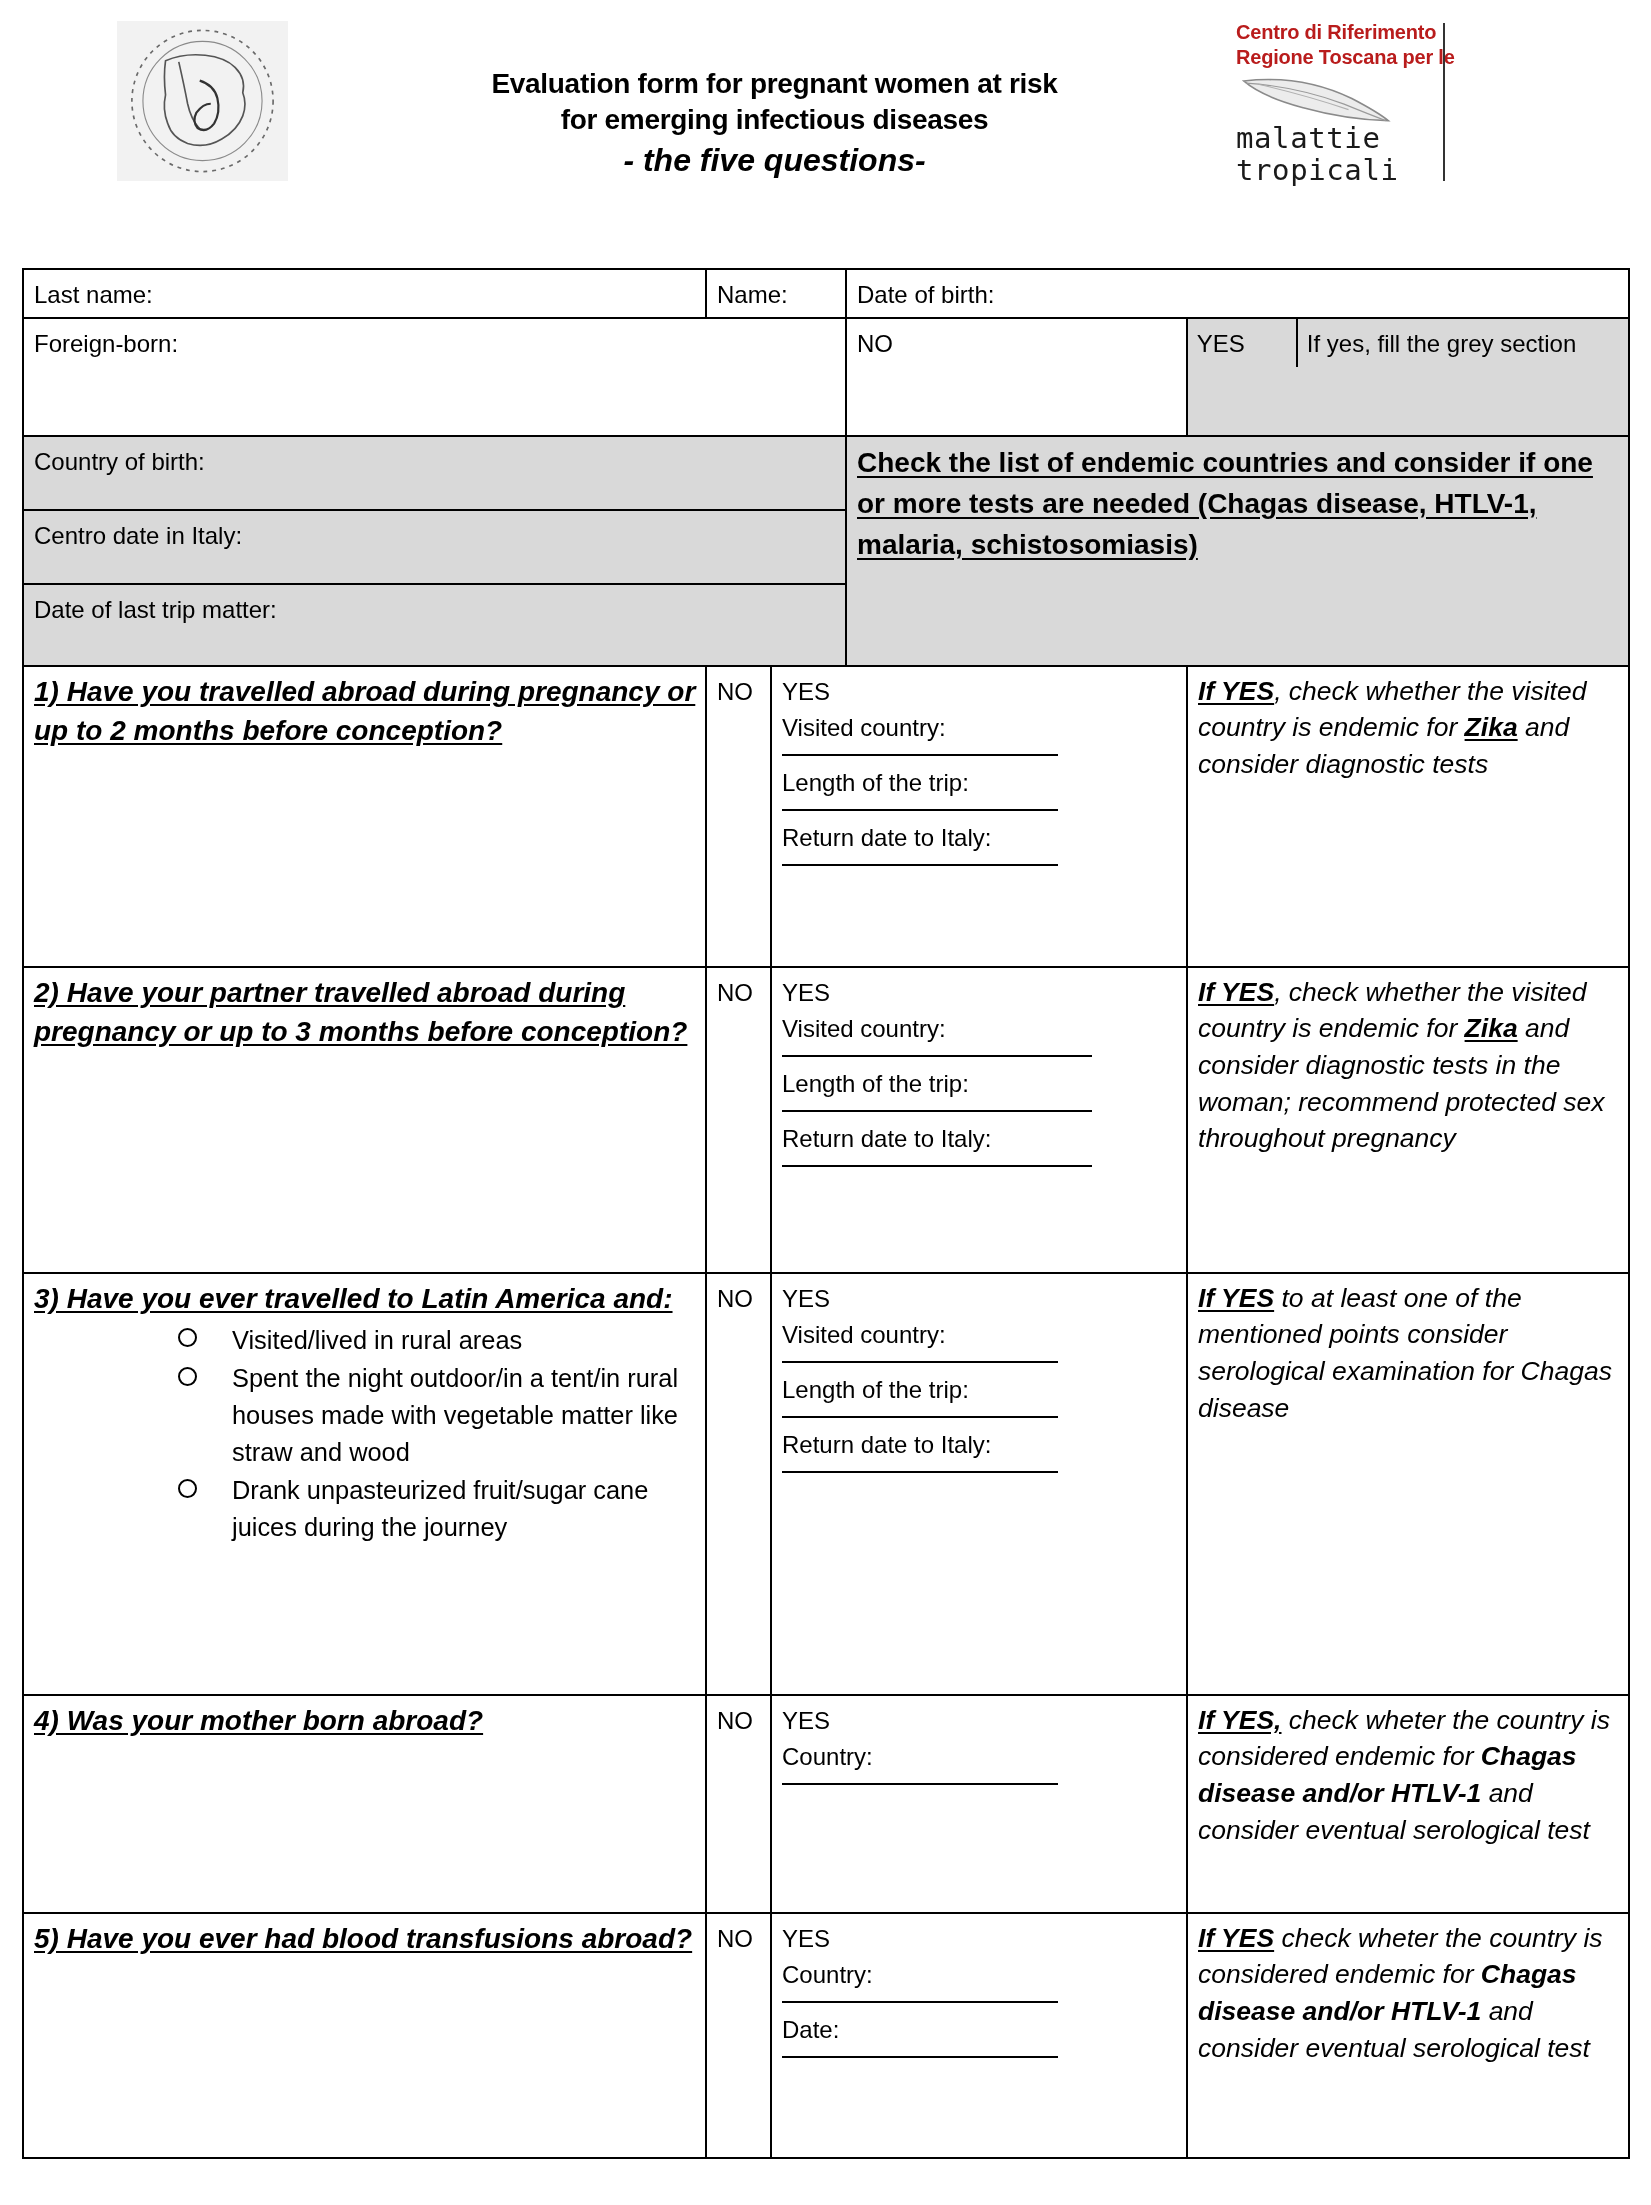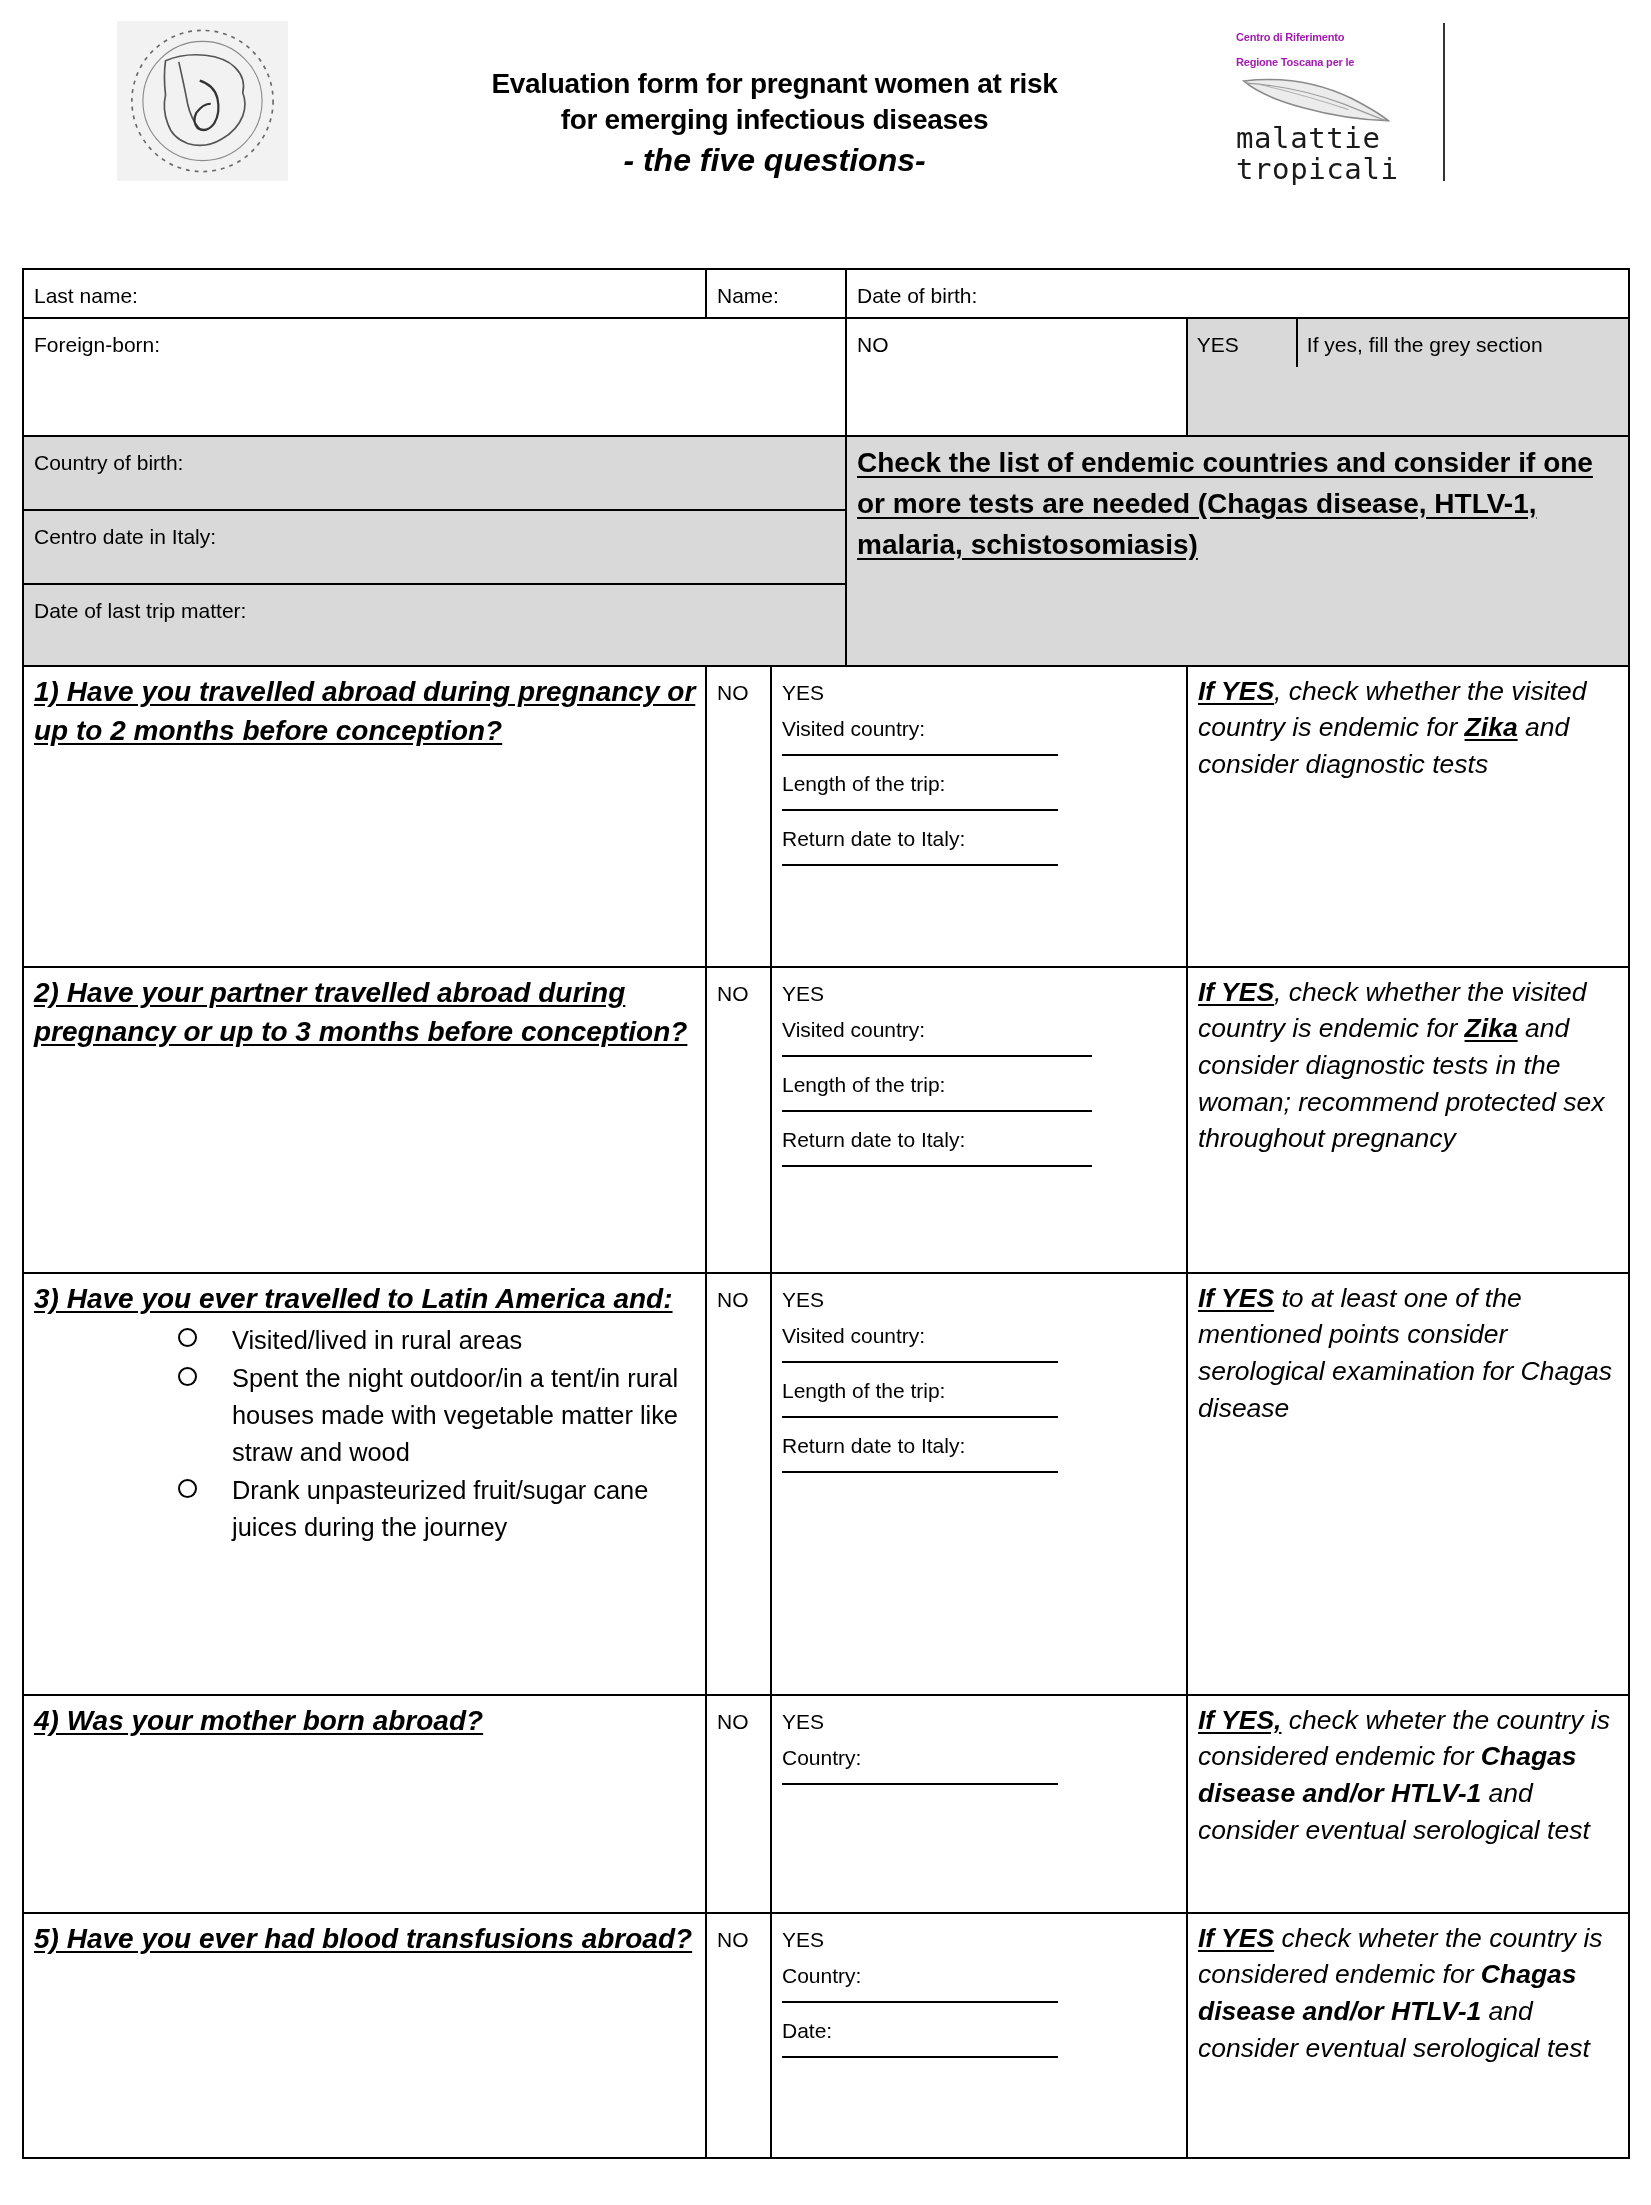--- a/index.html
+++ b/index.html
@@ -55,25 +55,24 @@
   .logo-right {
     position: absolute;
     left: 1236px;
     top: 20px;
     width: 221px;
     height: 166px;
   }
   .logo-right .lr-text1 {
     font-family: "Liberation Sans", sans-serif;
     font-weight: bold;
-    font-size: 11px;
+    font-size: 20px;
     line-height: 1.25;
     letter-spacing: -0.2px;
-    color: #a21caf;
-    margin-top: 11px;
+    color: #b91c1c;
   }
   .logo-right .lr-leaf {
     margin-top: 2.2px;
     height: 51px;
   }
   .logo-right .lr-leaf svg { display:block; }
   .logo-right .lr-word {
     font-family: "DejaVu Sans Mono", monospace;
     font-size: 29px;
     line-height: 1.08;
@@ -100,21 +99,21 @@
   }
   .form-table td {
     border: 2.2px solid #000;
     vertical-align: top;
     padding: 5.5px 8.8px 5.5px 10px;
     font-size: 28px;
     line-height: 1.30;
   }
   .grey { background: #d9d9d9; }
 
-  .cell-label { font-size: 21px; }
+  .cell-label { font-size: 24px; }
   .q-text {
     font-weight: bold;
     font-style: italic;
     text-decoration: underline;
     text-underline-offset: 3.3px;
     font-size: 28px;
     line-height: 1.38;
   }
   .advice {
     font-style: italic;

